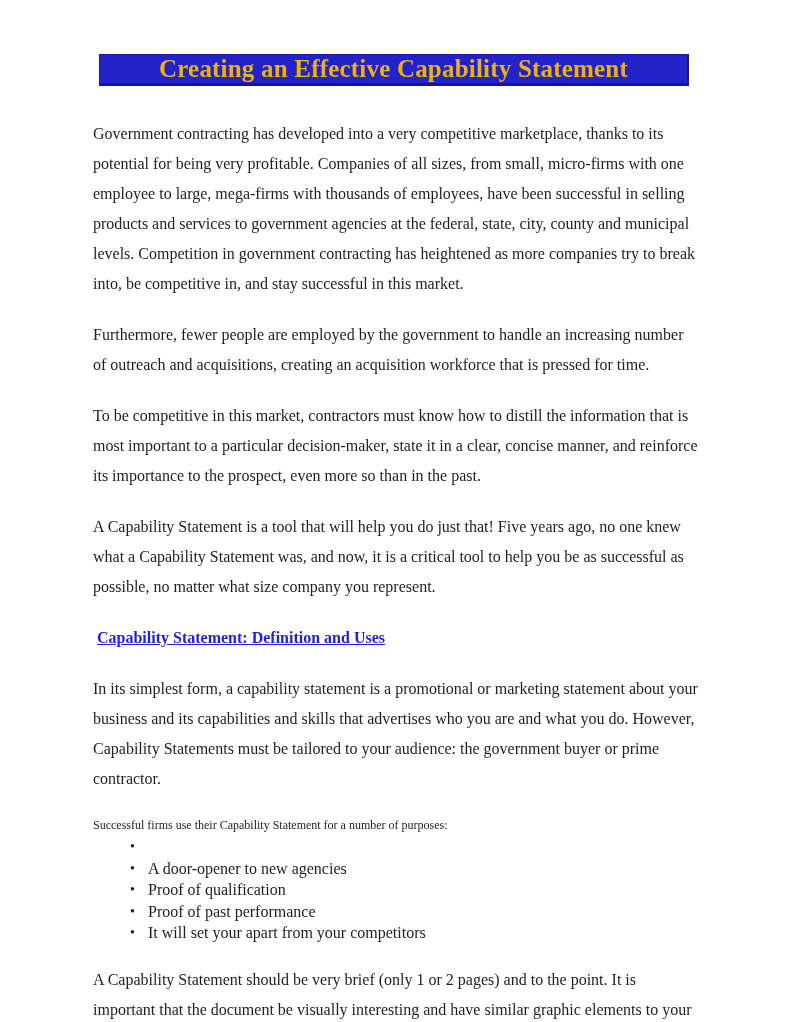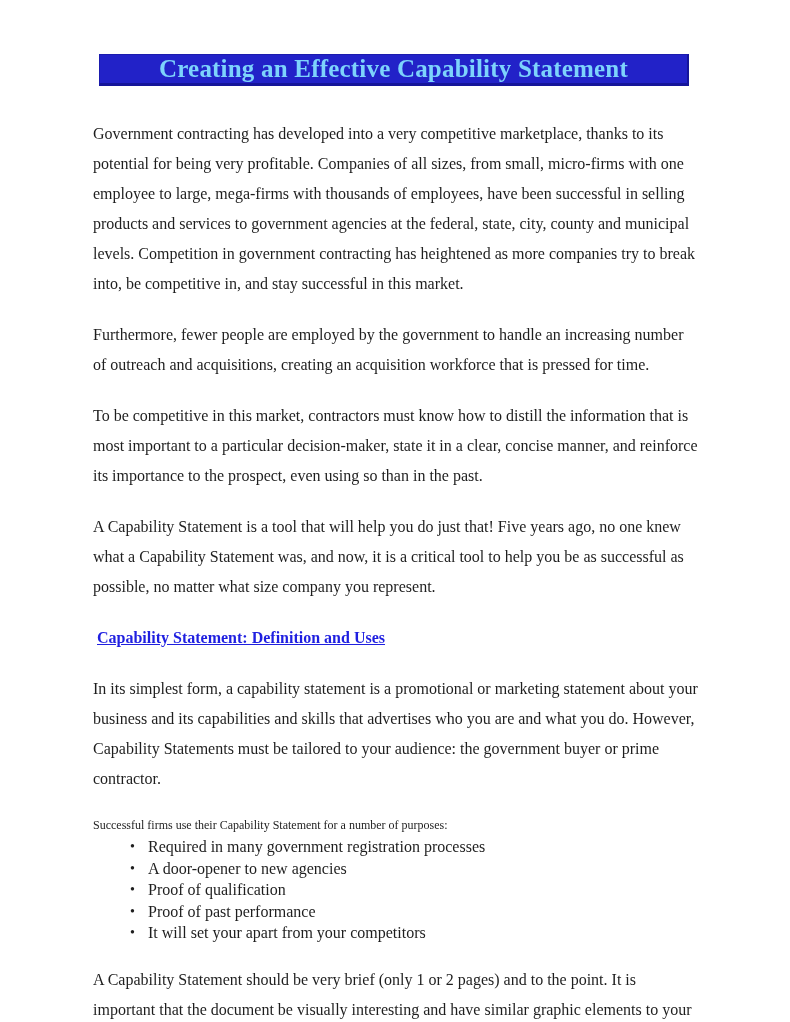--- a/index.html
+++ b/index.html
@@ -30,21 +30,21 @@
     background: #2222c8;
     border: 1px solid #1b1bae;
     border-bottom: 3px solid #15159a;
     border-right: 2px solid #15159a;
     display: flex;
     align-items: center;
     justify-content: center;
     margin-bottom: 33px;
   }
   .banner-title {
-    color: #7dd3fc;
+    color: #eab308;
     font-size: 25px;
     font-weight: bold;
     letter-spacing: 0.2px;
   }
   .para {
     font-size: 16px;
     line-height: 30px;
     margin: 0 0 21px 0;
     max-width: 607px;
   }
@@ -98,36 +98,35 @@
 <div class="page">
 
   <div class="banner">
     <span class="banner-title">Creating an Effective Capability Statement</span>
   </div>
 
   <p class="para">Government contracting has developed into a very competitive marketplace, thanks to its potential for being very profitable. Companies of all sizes, from small, micro-firms with one employee to large, mega-firms with thousands of employees, have been successful in selling products and services to government agencies at the federal, state, city, county and municipal levels. Competition in government contracting has heightened as more companies try to break into, be competitive in, and stay successful in this market.</p>
 
   <p class="para">Furthermore, fewer people are employed by the government to handle an increasing number of outreach and acquisitions, creating an acquisition workforce that is pressed for time.</p>
 
-  <p class="para">To be competitive in this market, contractors must know how to distill the information that is most important to a particular decision-maker, state it in a clear, concise manner, and reinforce its importance to the prospect, even using so than in the past.</p>
+  <p class="para">To be competitive in this market, contractors must know how to distill the information that is most important to a particular decision-maker, state it in a clear, concise manner, and reinforce its importance to the prospect, even more so than in the past.</p>
 
   <p class="para">A Capability Statement is a tool that will help you do just that! Five years ago, no one knew what a Capability Statement was, and now, it is a critical tool to help you be as successful as possible, no matter what size company you represent.</p>
 
   <div class="heading-row">
     <span class="heading-link">Capability Statement: Definition and Uses</span>
   </div>
 
   <p class="para">In its simplest form, a capability statement is a promotional or marketing statement about your business and its capabilities and skills that advertises who you are and what you do. However, Capability Statements must be tailored to your audience: the government buyer or prime contractor.</p>
 
   <p class="list-intro">Successful firms use their Capability Statement for a number of purposes:</p>
 
   <ul class="bullet-list">
     <li>
       <span class="bullet-marker">•</span>
-      <span>Required in many government registration processes</span>
     </li>
     <li>
       <span class="bullet-marker">•</span>
       <span>A door-opener to new agencies</span>
     </li>
     <li>
       <span class="bullet-marker">•</span>
       <span>Proof of qualification</span>
     </li>
     <li>

